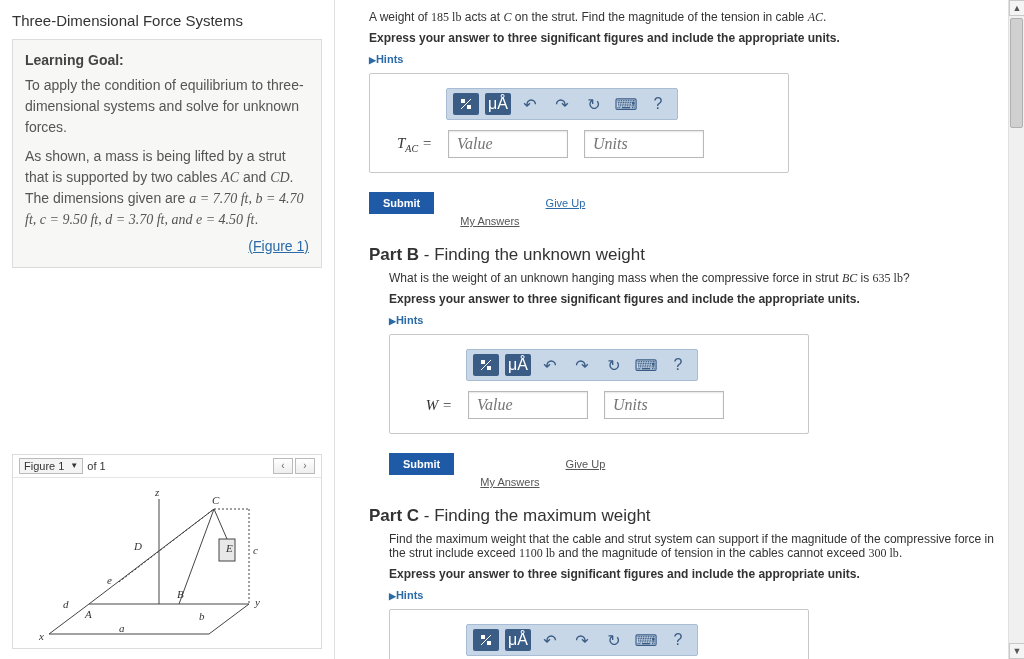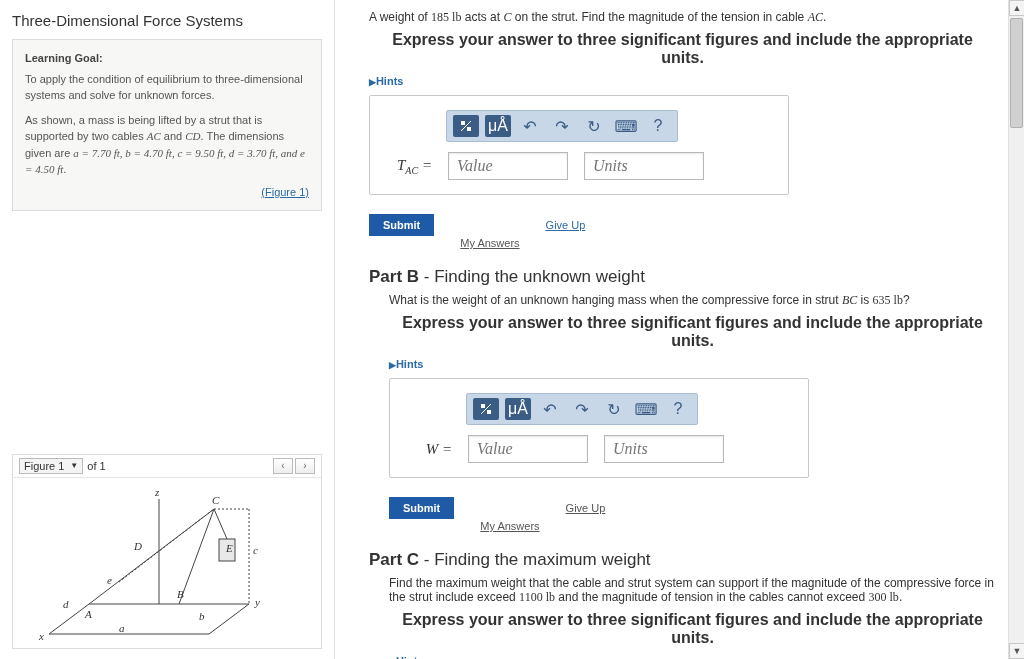--- a/index.html
+++ b/index.html
@@ -23,21 +23,21 @@
   .title-main {
     font-size: 15px;
     color: #333;
     margin: 2px 0 10px 0;
     font-weight: normal;
   }
   .learning-box {
     border: 1px solid #dcdcdc;
     background: #f7f7f5;
     padding: 10px 12px;
-    font-size: 11px;
+    font-size: 14px;
     line-height: 1.5;
     color: #555;
   }
   .learning-box .lg-title {
     font-weight: bold;
     color: #444;
     margin-bottom: 4px;
   }
   .learning-box .fig-link {
     display: block;
@@ -89,21 +89,21 @@
   .right-pane {
     flex: 1;
     position: relative;
     overflow-y: auto;
     padding: 8px 28px 8px 34px;
   }
   .right-pane::-webkit-scrollbar { width: 16px; }
   .right-pane::-webkit-scrollbar-track { background:#f0f0f0; }
   .right-pane::-webkit-scrollbar-thumb { background:#c6c6c6; border:1px solid #aaa; }
   .prompt-line { font-size: 12px; color: #333; margin: 2px 0 6px 0; }
-  .bold-line { font-weight: bold; font-size: 16px; margin-bottom: 4px; text-align: center; }
+  .bold-line { font-weight: bold; font-size: 12px; margin-bottom: 4px; }
   .hints {
     color: #2a6aa6;
     font-size: 11px;
     font-weight: bold;
     cursor: pointer;
     margin: 4px 0 8px 0;
     display: inline-block;
   }
   .hints::before { content: "\25B6 "; font-size: 9px; }
   .answer-box {

